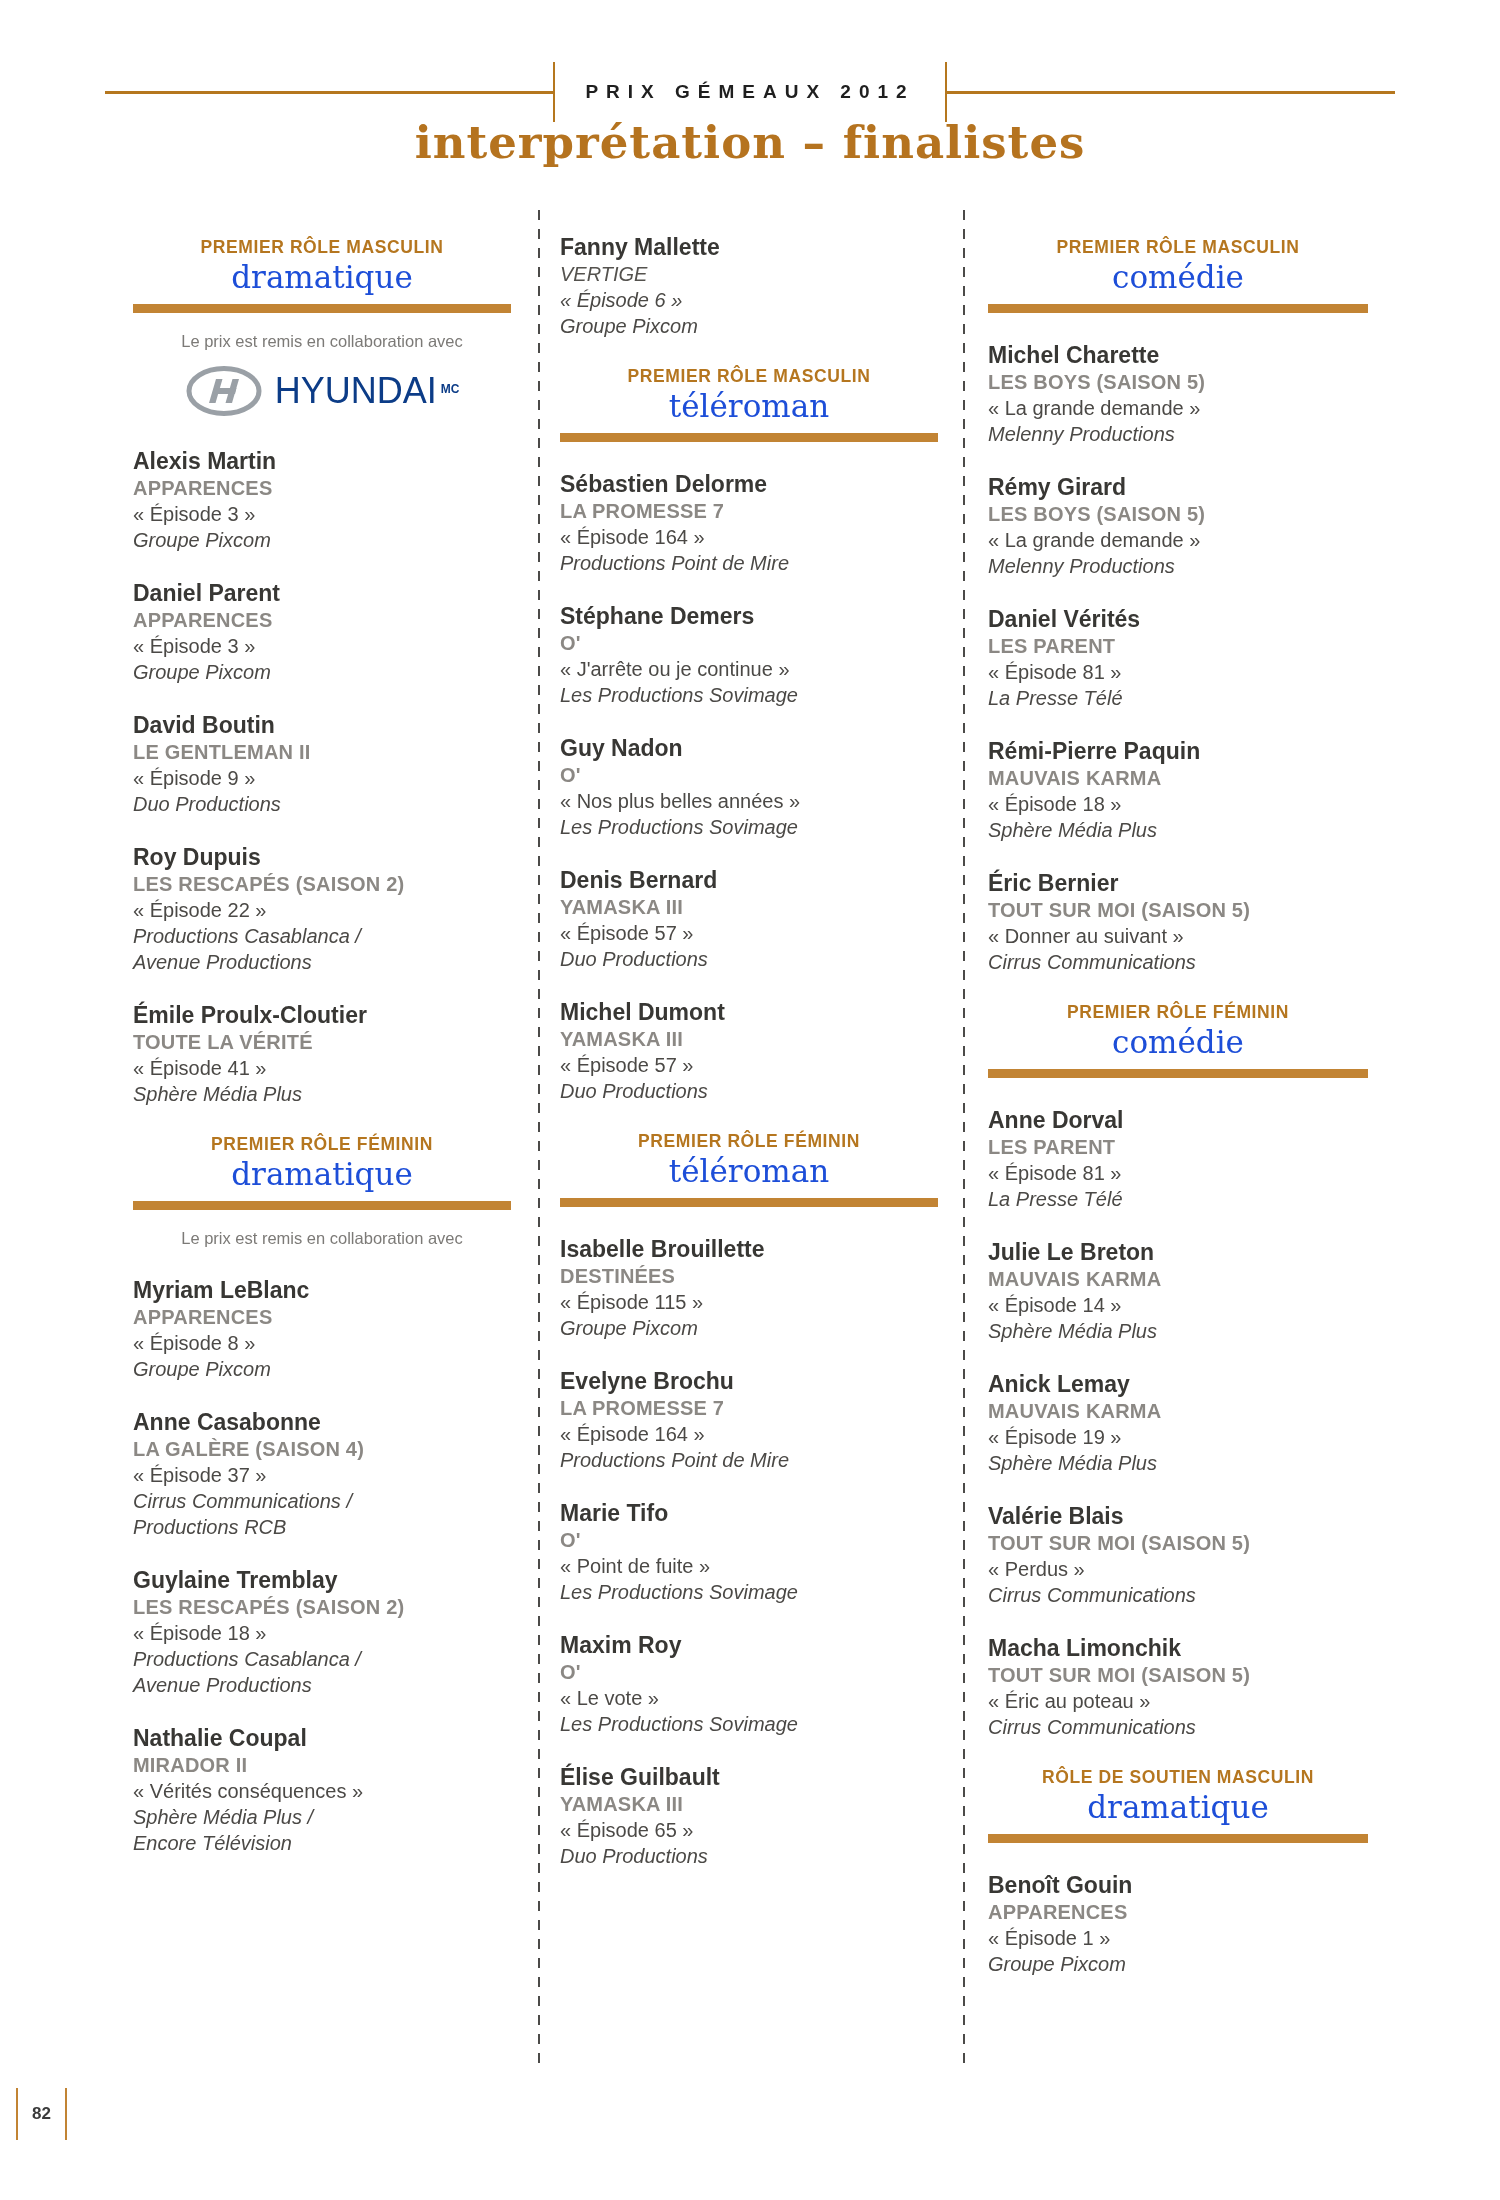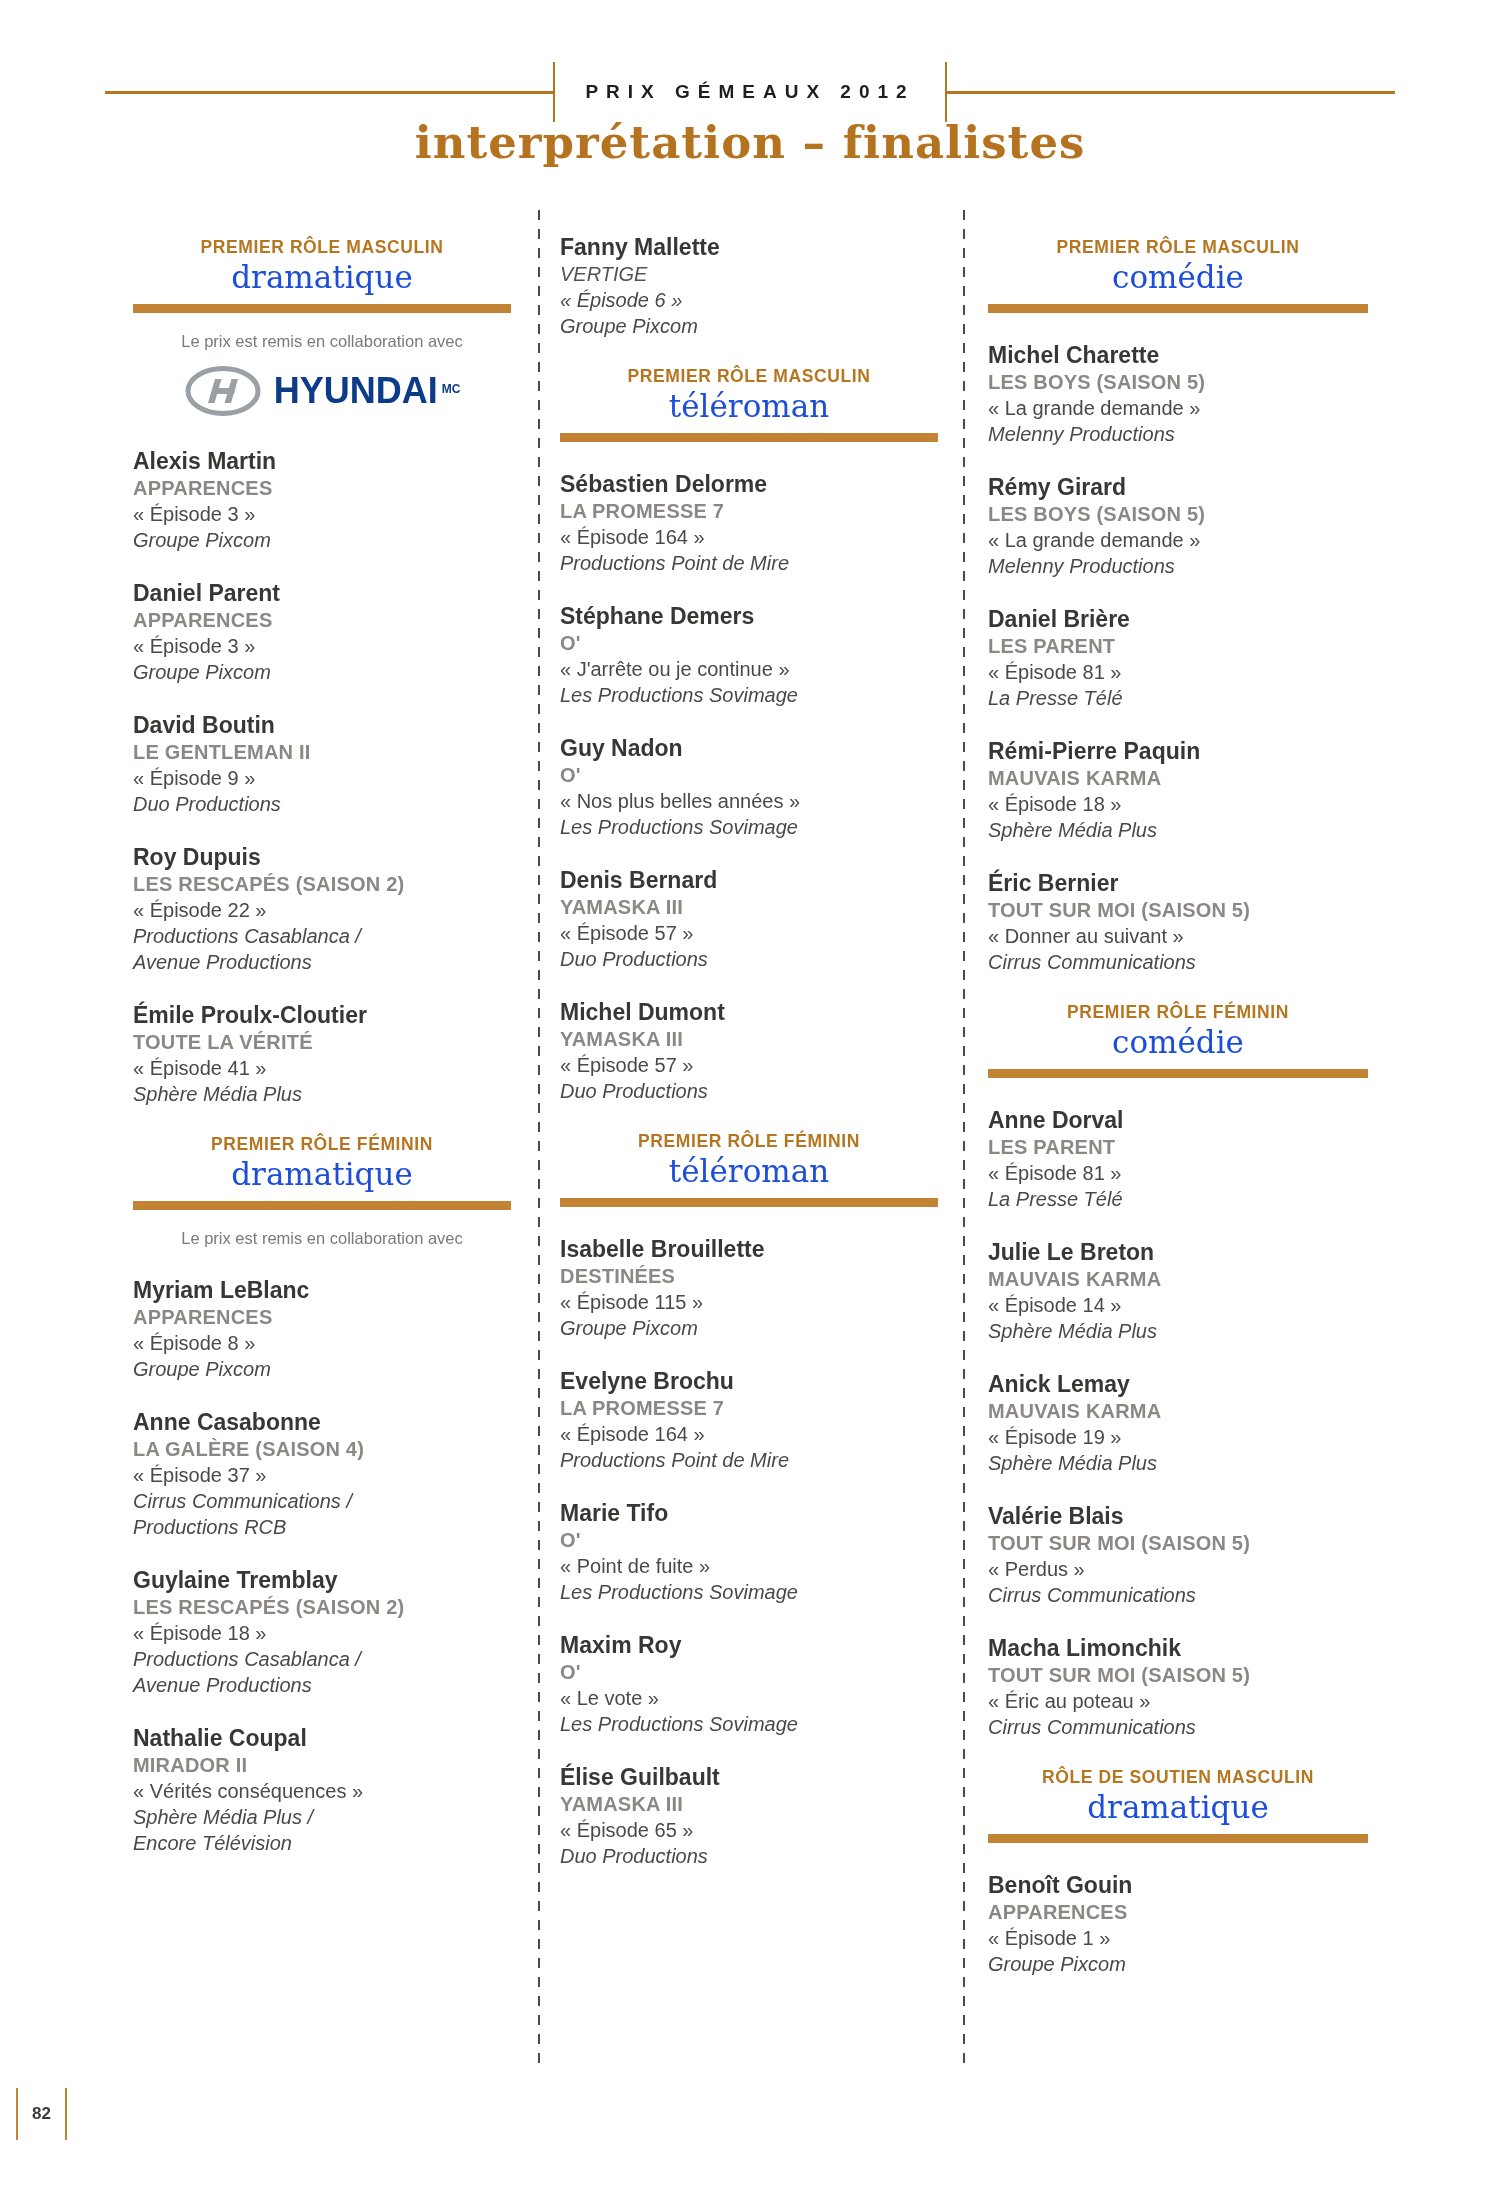--- a/index.html
+++ b/index.html
@@ -55,21 +55,21 @@
     font-family:"DejaVu Serif", serif;
     font-size:31px; color:#1d4ed8; line-height:38px;
   }
   .section-rule { height:9px; background:#c28434; margin-top:8px; }
   .sponsor-note { color:#7c7a77; font-size:16.5px; line-height:20px; margin-top:18px; }
   .logo-row { margin-top:12px; display:flex; justify-content:center; align-items:center; }
 
   
   .hyundai { display:flex; align-items:center; gap:12px; height:56px; }
   .hyundai-word {
-    color:#0c3c87; font-weight:bold; font-size:36px; letter-spacing:0px;
+    color:#0c3c87; font-weight:normal; font-size:36px; letter-spacing:0px;
   }
   .hyundai-mark { color:#0c3c87; font-size:12px; font-weight:bold; align-self:flex-start; margin-top:19px; margin-left:-8px; }
 
   
   .pharmaprix {
     width:316px; height:70px; background:#d42d20;
     display:flex; align-items:center; justify-content:center; gap:8px;
   }
   .pharmaprix-word {
     color:#ffffff; font-weight:bold; font-size:32px; letter-spacing:0.5px;
@@ -286,21 +286,21 @@
       <div class="entry-episode">« La grande demande »</div>
       <div class="entry-company">Melenny Productions</div>
     </div>
     <div class="entry">
       <div class="entry-name">Rémy Girard</div>
       <div class="entry-show">LES BOYS (SAISON 5)</div>
       <div class="entry-episode">« La grande demande »</div>
       <div class="entry-company">Melenny Productions</div>
     </div>
     <div class="entry">
-      <div class="entry-name">Daniel Brière</div>
+      <div class="entry-name">Daniel Vérités</div>
       <div class="entry-show">LES PARENT</div>
       <div class="entry-episode">« Épisode 81 »</div>
       <div class="entry-company">La Presse Télé</div>
     </div>
     <div class="entry">
       <div class="entry-name">Rémi-Pierre Paquin</div>
       <div class="entry-show">MAUVAIS KARMA</div>
       <div class="entry-episode">« Épisode 18 »</div>
       <div class="entry-company">Sphère Média Plus</div>
     </div>

